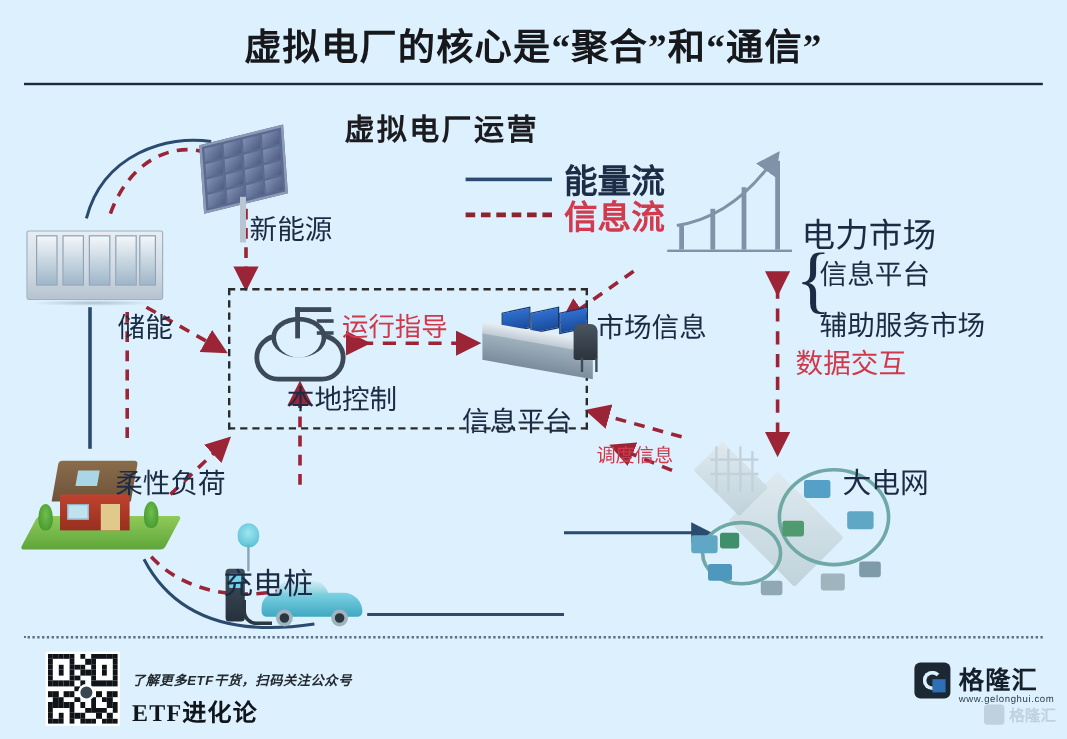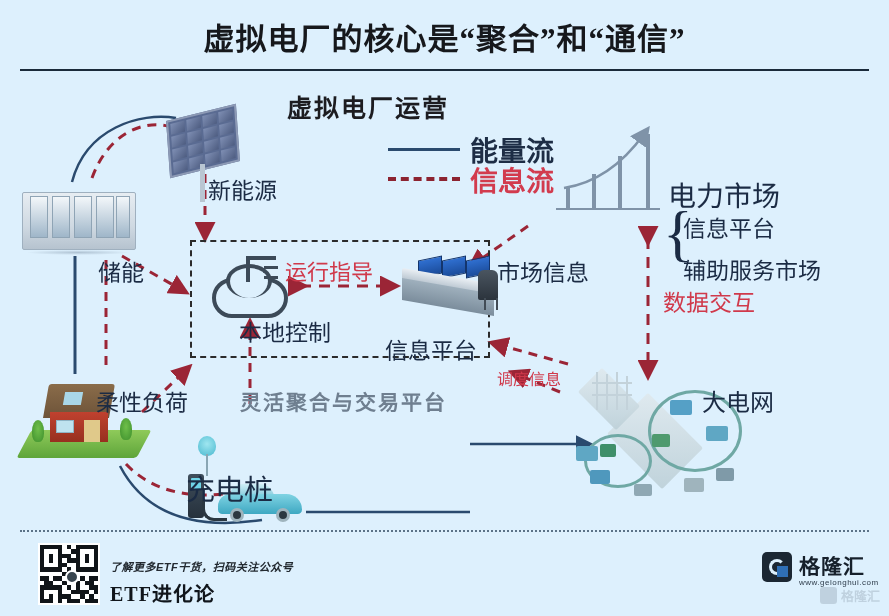--- a/index.html
+++ b/index.html
@@ -238,21 +238,20 @@
 
       <path d="M528,152 L474,190" fill="none" stroke="#9b2536" stroke-width="3" stroke-dasharray="9,7" marker-end="url(#ah-red)"></path>
 
       <path d="M648,164 L648,298" fill="none" stroke="#9b2536" stroke-width="3" stroke-dasharray="11,8" marker-start="url(#ah-red)" marker-end="url(#ah-red)"></path>
 
       <path d="M568,290 L496,270" fill="none" stroke="#9b2536" stroke-width="3" stroke-dasharray="9,7" marker-end="url(#ah-red)"></path>
       <path d="M560,318 L516,300" fill="none" stroke="#9b2536" stroke-width="3" stroke-dasharray="9,7" marker-end="url(#ah-red)"></path>
     </svg>
 
     <div class="agg-box"></div>
-    <div class="agg-caption">灵活聚合与交易平台</div>
 
     <div class="icon battery">
       <div class="bat-body"></div>
       <div class="bat-cell" style="left:8px"></div>
       <div class="bat-cell" style="left:30px"></div>
       <div class="bat-cell" style="left:52px"></div>
       <div class="bat-cell" style="left:74px"></div>
       <div class="bat-cell" style="left:94px;width:12px"></div>
       <div class="bat-shadow"></div>
     </div>
@@ -358,21 +357,21 @@
       <div class="gn-box" style="left:60px;top:112px;width:18px;height:12px;background:#8fa8b4;"></div>
       <div class="gn-box" style="left:142px;top:96px;width:18px;height:13px;background:#7f9aa8;"></div>
     </div>
 
     <span class="lbl navy" style="left:98px;top:180px;font-size:23px;">储能</span>
 
     <span class="lbl navy" style="left:208px;top:98px;font-size:23px;">新能源</span>
 
     <span class="lbl navy" style="left:96px;top:310px;font-size:23px;">柔性负荷</span>
 
-    <span class="lbl navy" style="left:186px;top:392px;font-size:29px;">充电桩</span>
+    <span class="lbl navy" style="left:186px;top:392px;font-size:25px;">充电桩</span>
 
     <span class="lbl navy" style="left:239px;top:240px;font-size:23px;">本地控制</span>
 
     <span class="lbl navy" style="left:385px;top:258px;font-size:23px;">信息平台</span>
 
     <span class="lbl red" style="left:285px;top:180px;font-size:22px;">运行指导</span>
 
     <span class="lbl navy" style="left:497px;top:158px;font-size:23px;margin-top:22px;">市场信息</span>
 
     <span class="lbl red" style="left:663px;top:210px;font-size:23px;">数据交互</span>

